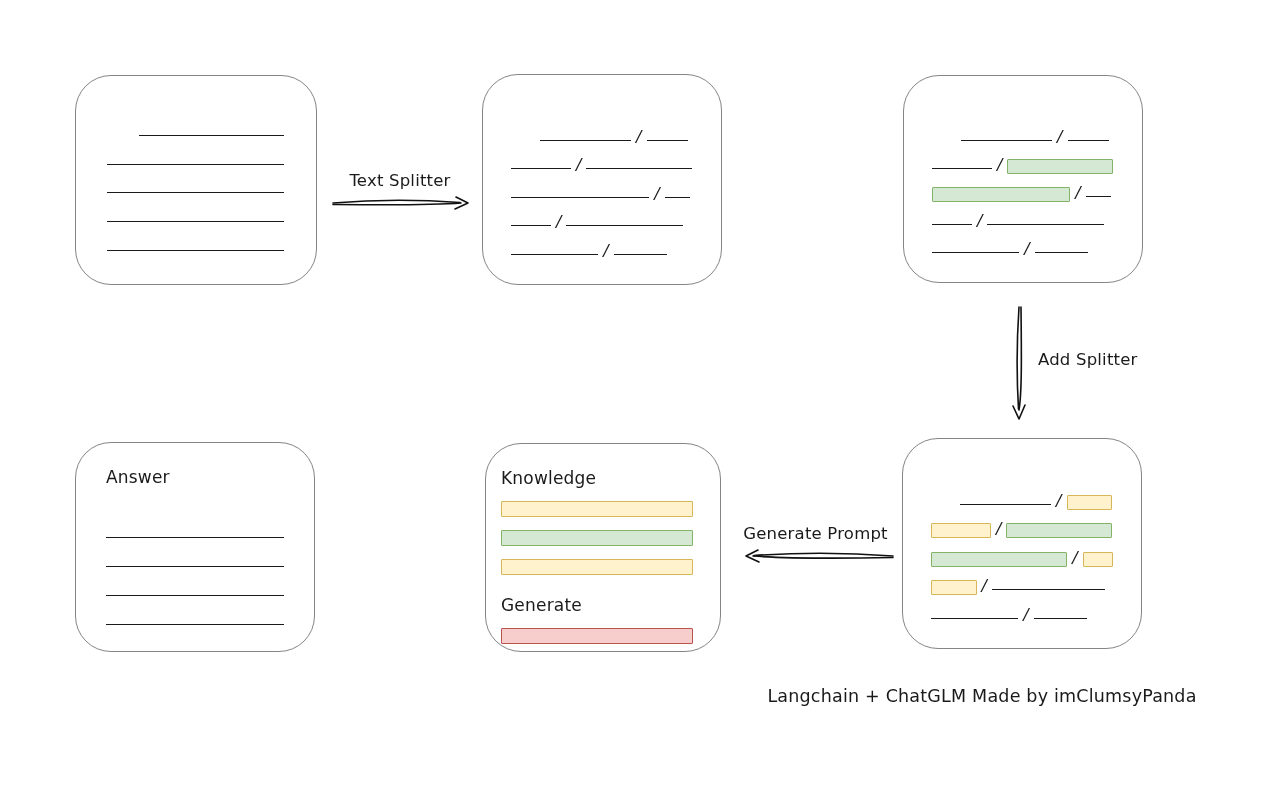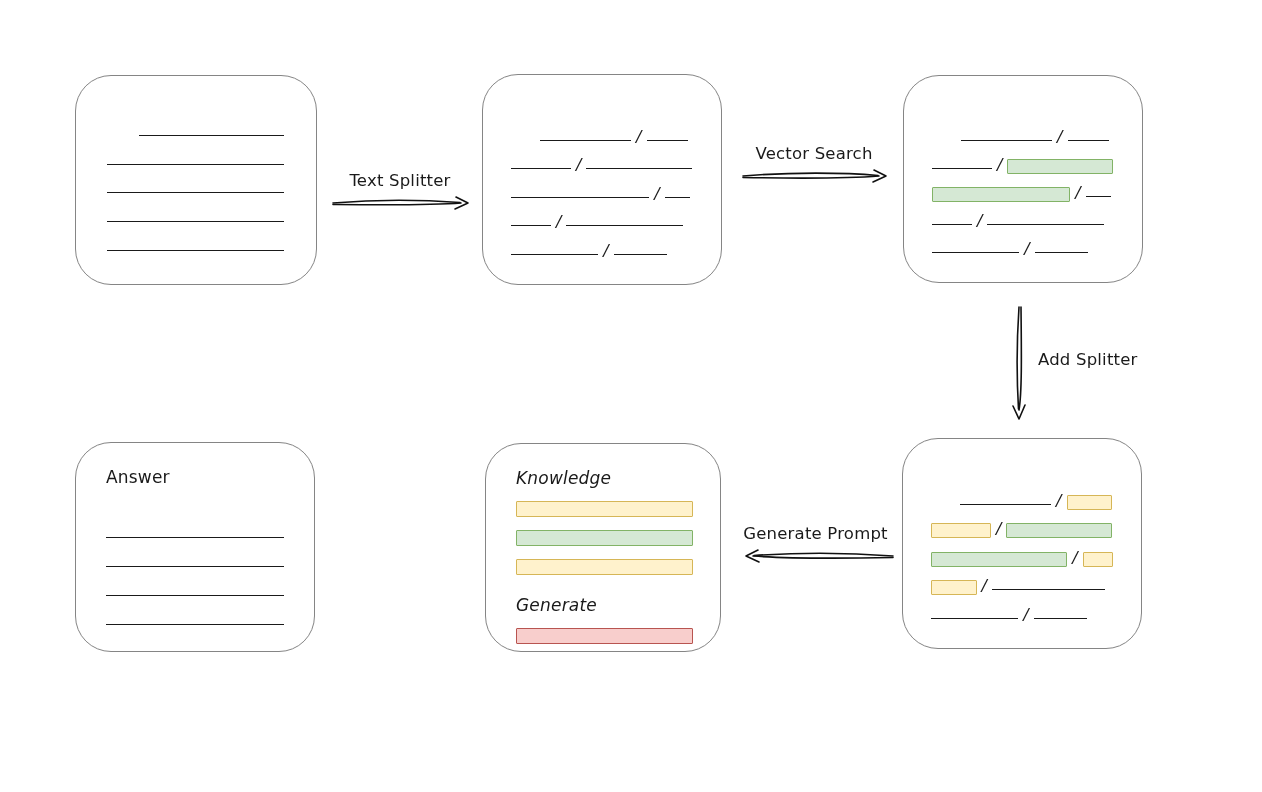--- a/index.html
+++ b/index.html
@@ -24,21 +24,21 @@
     font-size:16px;font-weight:500;line-height:1;margin:0 5px;transform:translateY(1px);
     font-style:italic;
   }
   .chip{height:15px;box-sizing:border-box;border-radius:1px;margin-bottom:-2px;}
   .chip.gr{background:#d5e8d4;border:1.6px solid #82b366;}
   .chip.yl{background:#fff2cc;border:1.6px solid #d6b656;}
   
   .aline{border-bottom:1.7px solid #1a1a1a;height:29px;box-sizing:border-box;}
   
   .box-label{font-size:17px;font-weight:500;letter-spacing:.2px;}
-  #box-prompt .inner{position:absolute;left:30px;right:27px;top:24px;font-style:italic;}
+  #box-prompt .inner{position:absolute;left:15px;right:27px;top:24px;}
   .bar{height:16px;box-sizing:border-box;border-radius:1px;margin-top:13px;}
   .bar.yl{background:#fff2cc;border:1.6px solid #d6b656;}
   .bar.gr{background:#d5e8d4;border:1.6px solid #82b366;}
   .bar.rd{background:#f8cecc;border:1.6px solid #b85450;}
   #box-prompt .q-label{margin-top:20px;}
   
   #box-answer .inner{position:absolute;left:30px;right:30px;top:24px;}
   #box-answer .answer-lines{margin-top:22px;}
   
   #box-document .rows{left:31px;right:32px;top:34px;bottom:30px;}
@@ -116,28 +116,20 @@
           <div class="tline" style="width: 64%;"></div>
         </div>
         <div class="srow">
           <div class="tline" style="width: 48%;"></div>
           <span class="slash">/</span>
           <div class="tline" style="width: 29%;"></div>
         </div>
       </div>
   </div>
 
-  <div class="arrow-group" id="ar-vector-search" style="left:740px;top:144px;width:148px;">
-    <div class="arrow-label">Vector Search</div>
-    <svg class="arrow-svg" width="148" height="18" viewBox="0 0 148 18">
-      <path d="M3,9 C50,5 105,5.5 138,8.5"></path>
-      <path d="M3,10.5 C60,11.5 108,11.5 139,9"></path>
-      <path d="M134,3 L146,9 L133,15"></path>
-    </svg>
-  </div>
 
   <div class="box" id="box-retrieved" style="left:903px;top:75px;width:240px;height:208px;">
     <div class="rows">
         <div class="srow">
           <div class="sp" style="width: 16%;"></div>
           <div class="tline" style="width: 50%;"></div>
           <span class="slash">/</span>
           <div class="tline" style="width: 23%;"></div>
         </div>
         <div class="srow">
@@ -233,14 +225,15 @@
       <div class="box-label">Answer</div>
       <div class="answer-lines">
           <div class="aline"></div>
           <div class="aline"></div>
           <div class="aline"></div>
           <div class="aline"></div>
         </div>
     </div>
   </div>
 
+  <div class="caption">Langchain + ChatGLM Made by imClumsyPanda</div>
 
 </div>
 
 </body></html>

